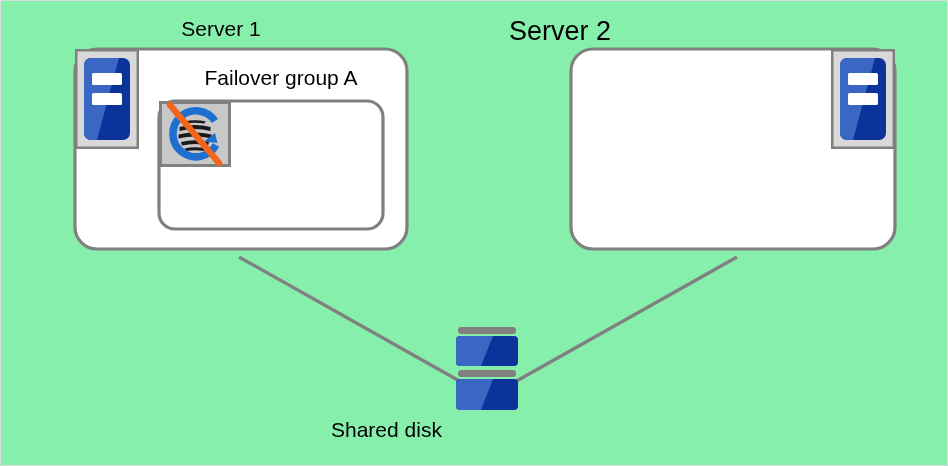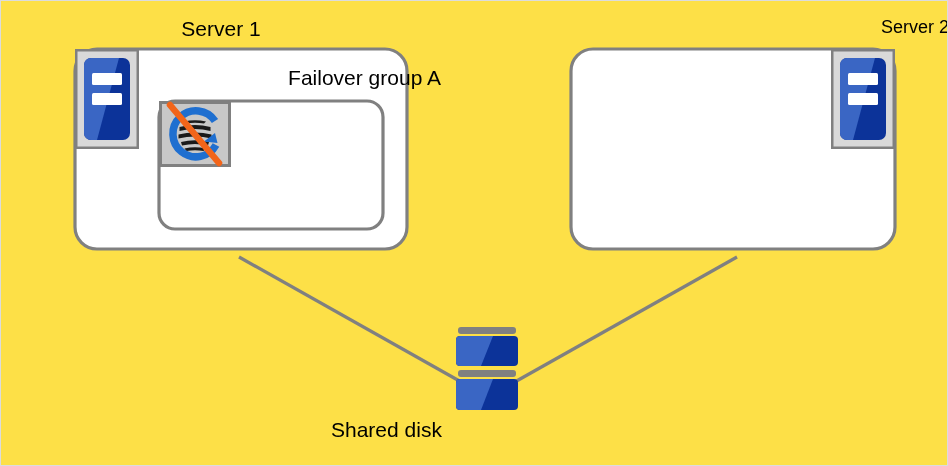--- a/index.html
+++ b/index.html
@@ -8,21 +8,21 @@
     padding: 0;
     background: #ffffff;
   }
   body {
     font-family: "Liberation Sans", sans-serif;
   }
   #canvas {
     position: relative;
     width: 948px;
     height: 466px;
-    background: #fde047;
+    background: #86efac;
     box-sizing: border-box;
     border: 1px solid #dcdcdc;
     overflow: hidden;
   }
   .svg-layer {
     position: absolute;
     left: 0;
     top: 0;
     width: 948px;
     height: 466px;
@@ -37,26 +37,26 @@
     line-height: 1;
     user-select: none;
   }
   #server1-label {
     left: 0; top: 17px; width: 440px;
     text-align: center;
     font-size: 21px;
   }
   #server2-label {
     left: 508px; top: 17px; width: 440px;
-    text-align: right;
-    font-size: 18px;
+    text-align: left;
+    font-size: 27px;
   }
   #fogroup-label {
     left: 120px; top: 66px; width: 320px;
-    text-align: right;
+    text-align: center;
     font-size: 21px;
   }
   #disk-label {
     left: 330px; top: 418px; width: 320px;
     font-size: 21px;
   }
 
   
   .icon-box {
     position: absolute;

